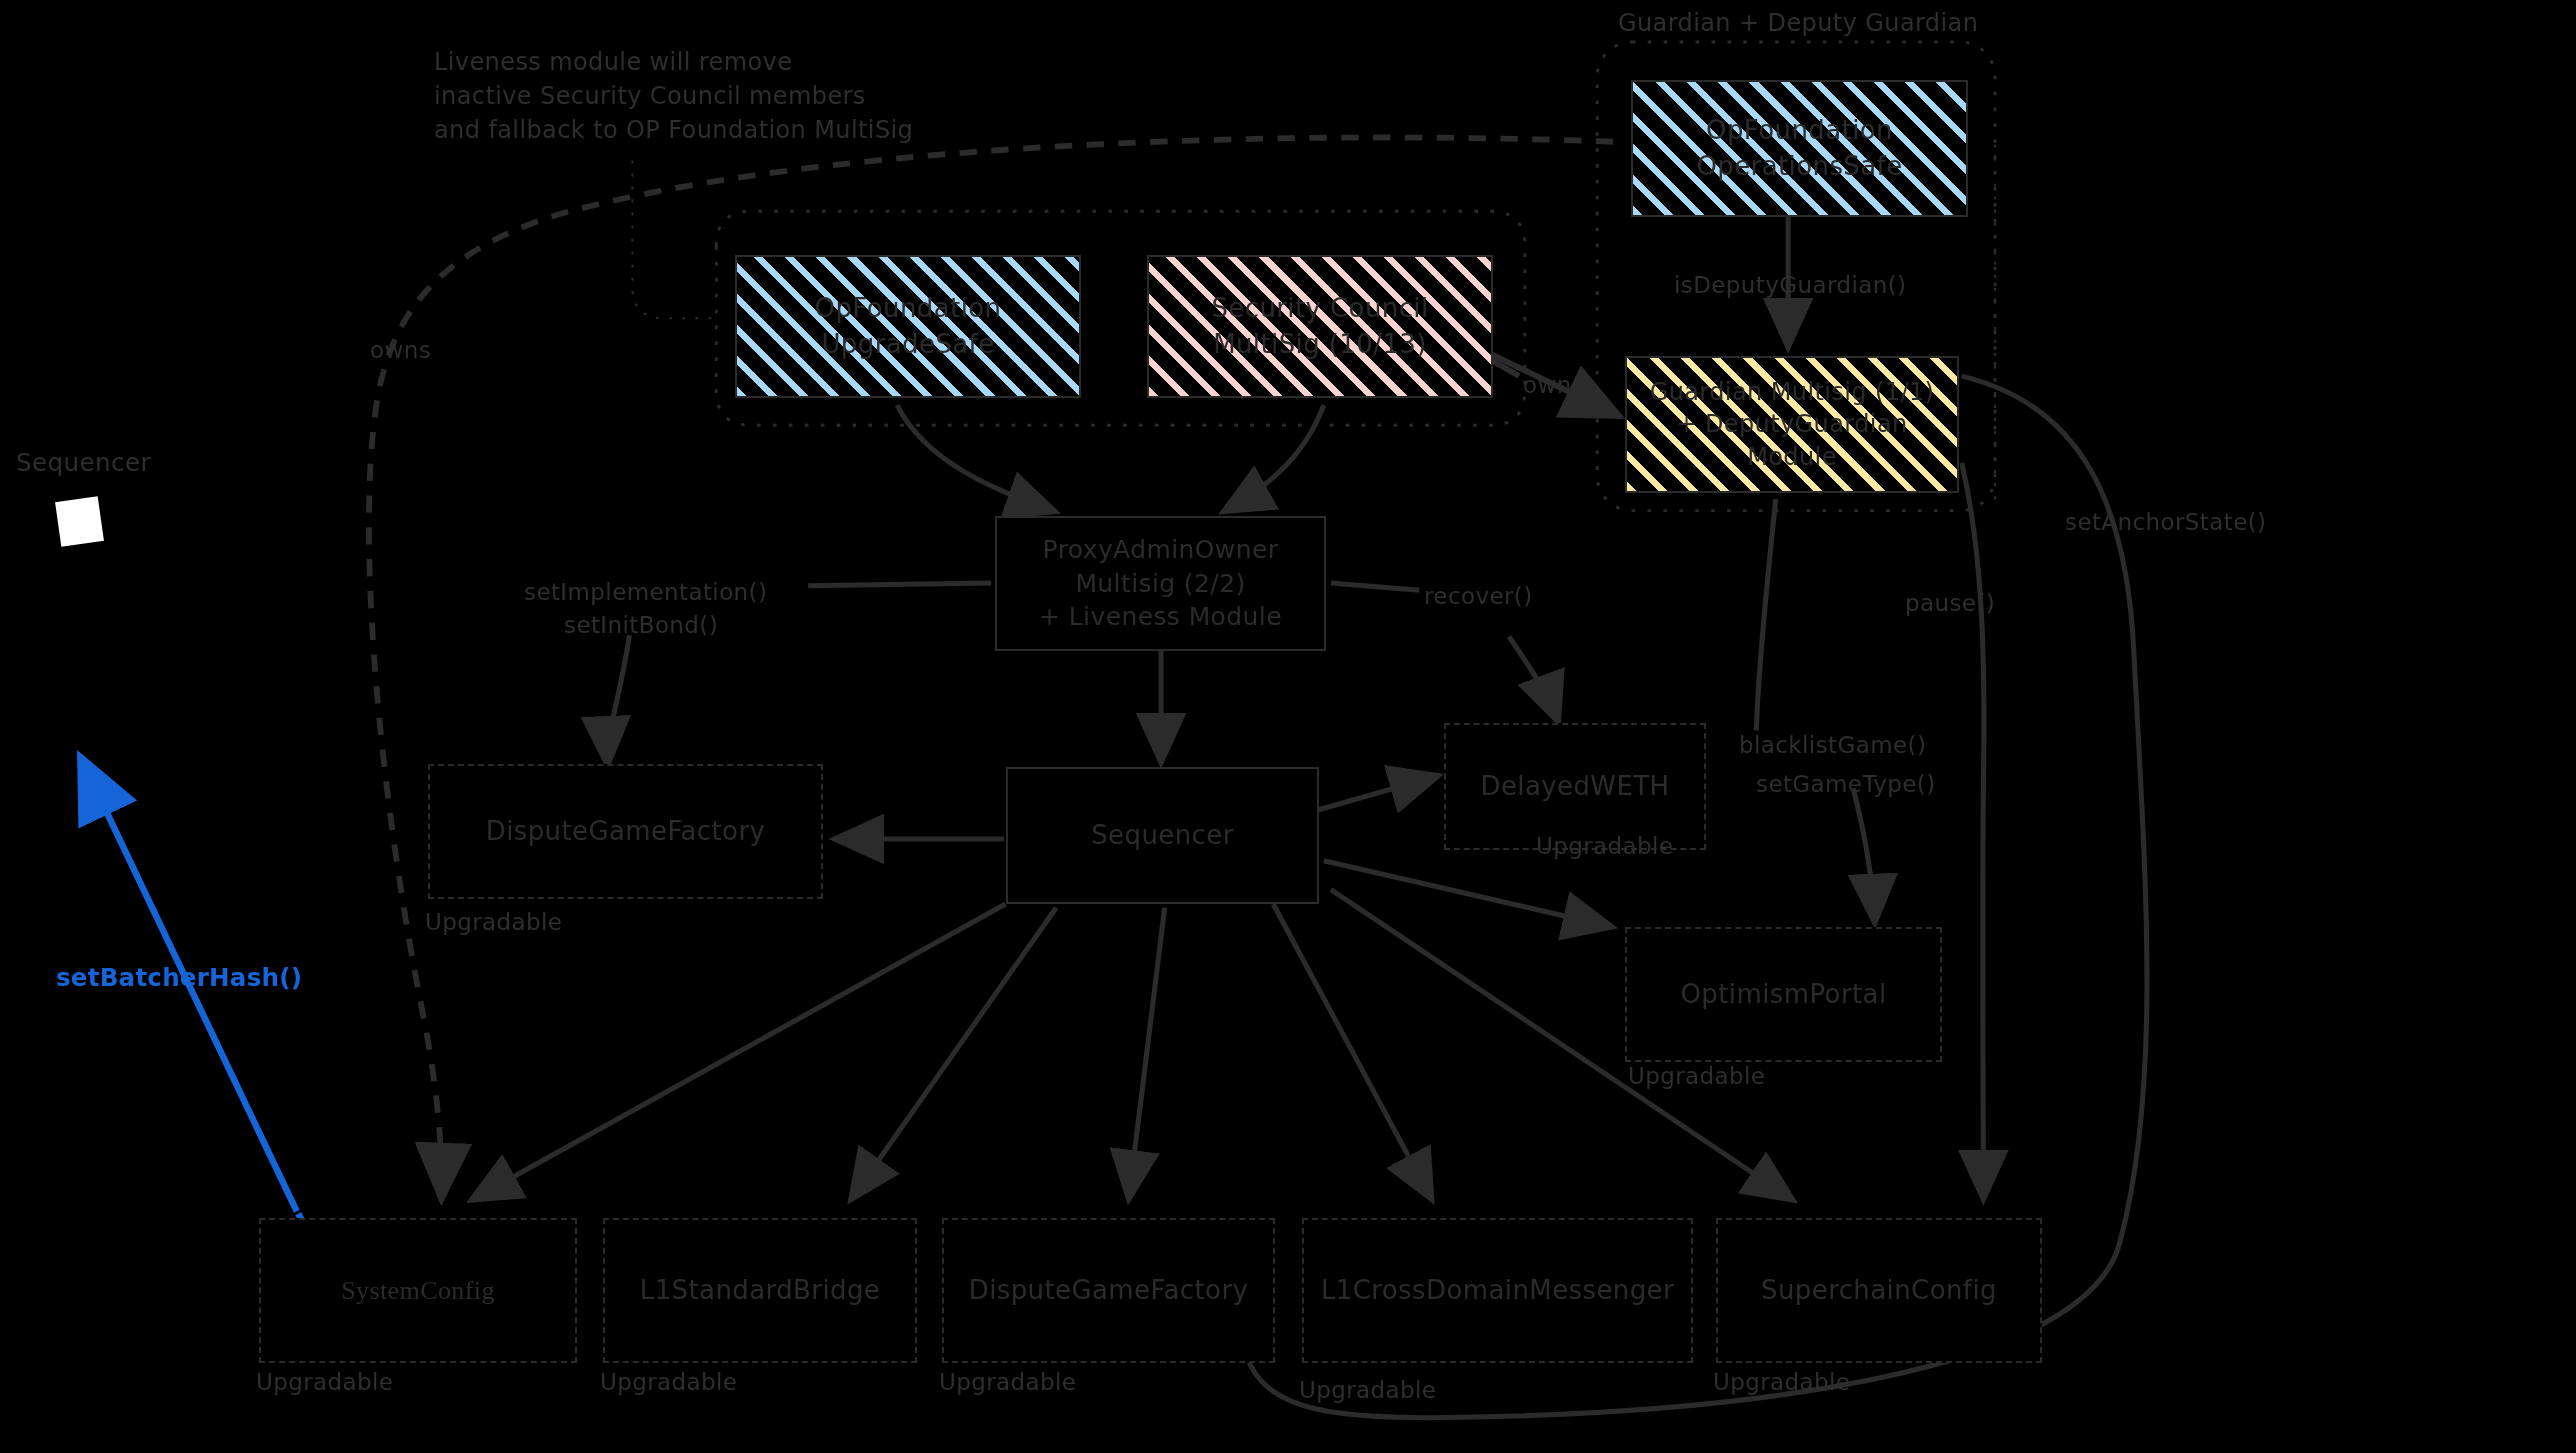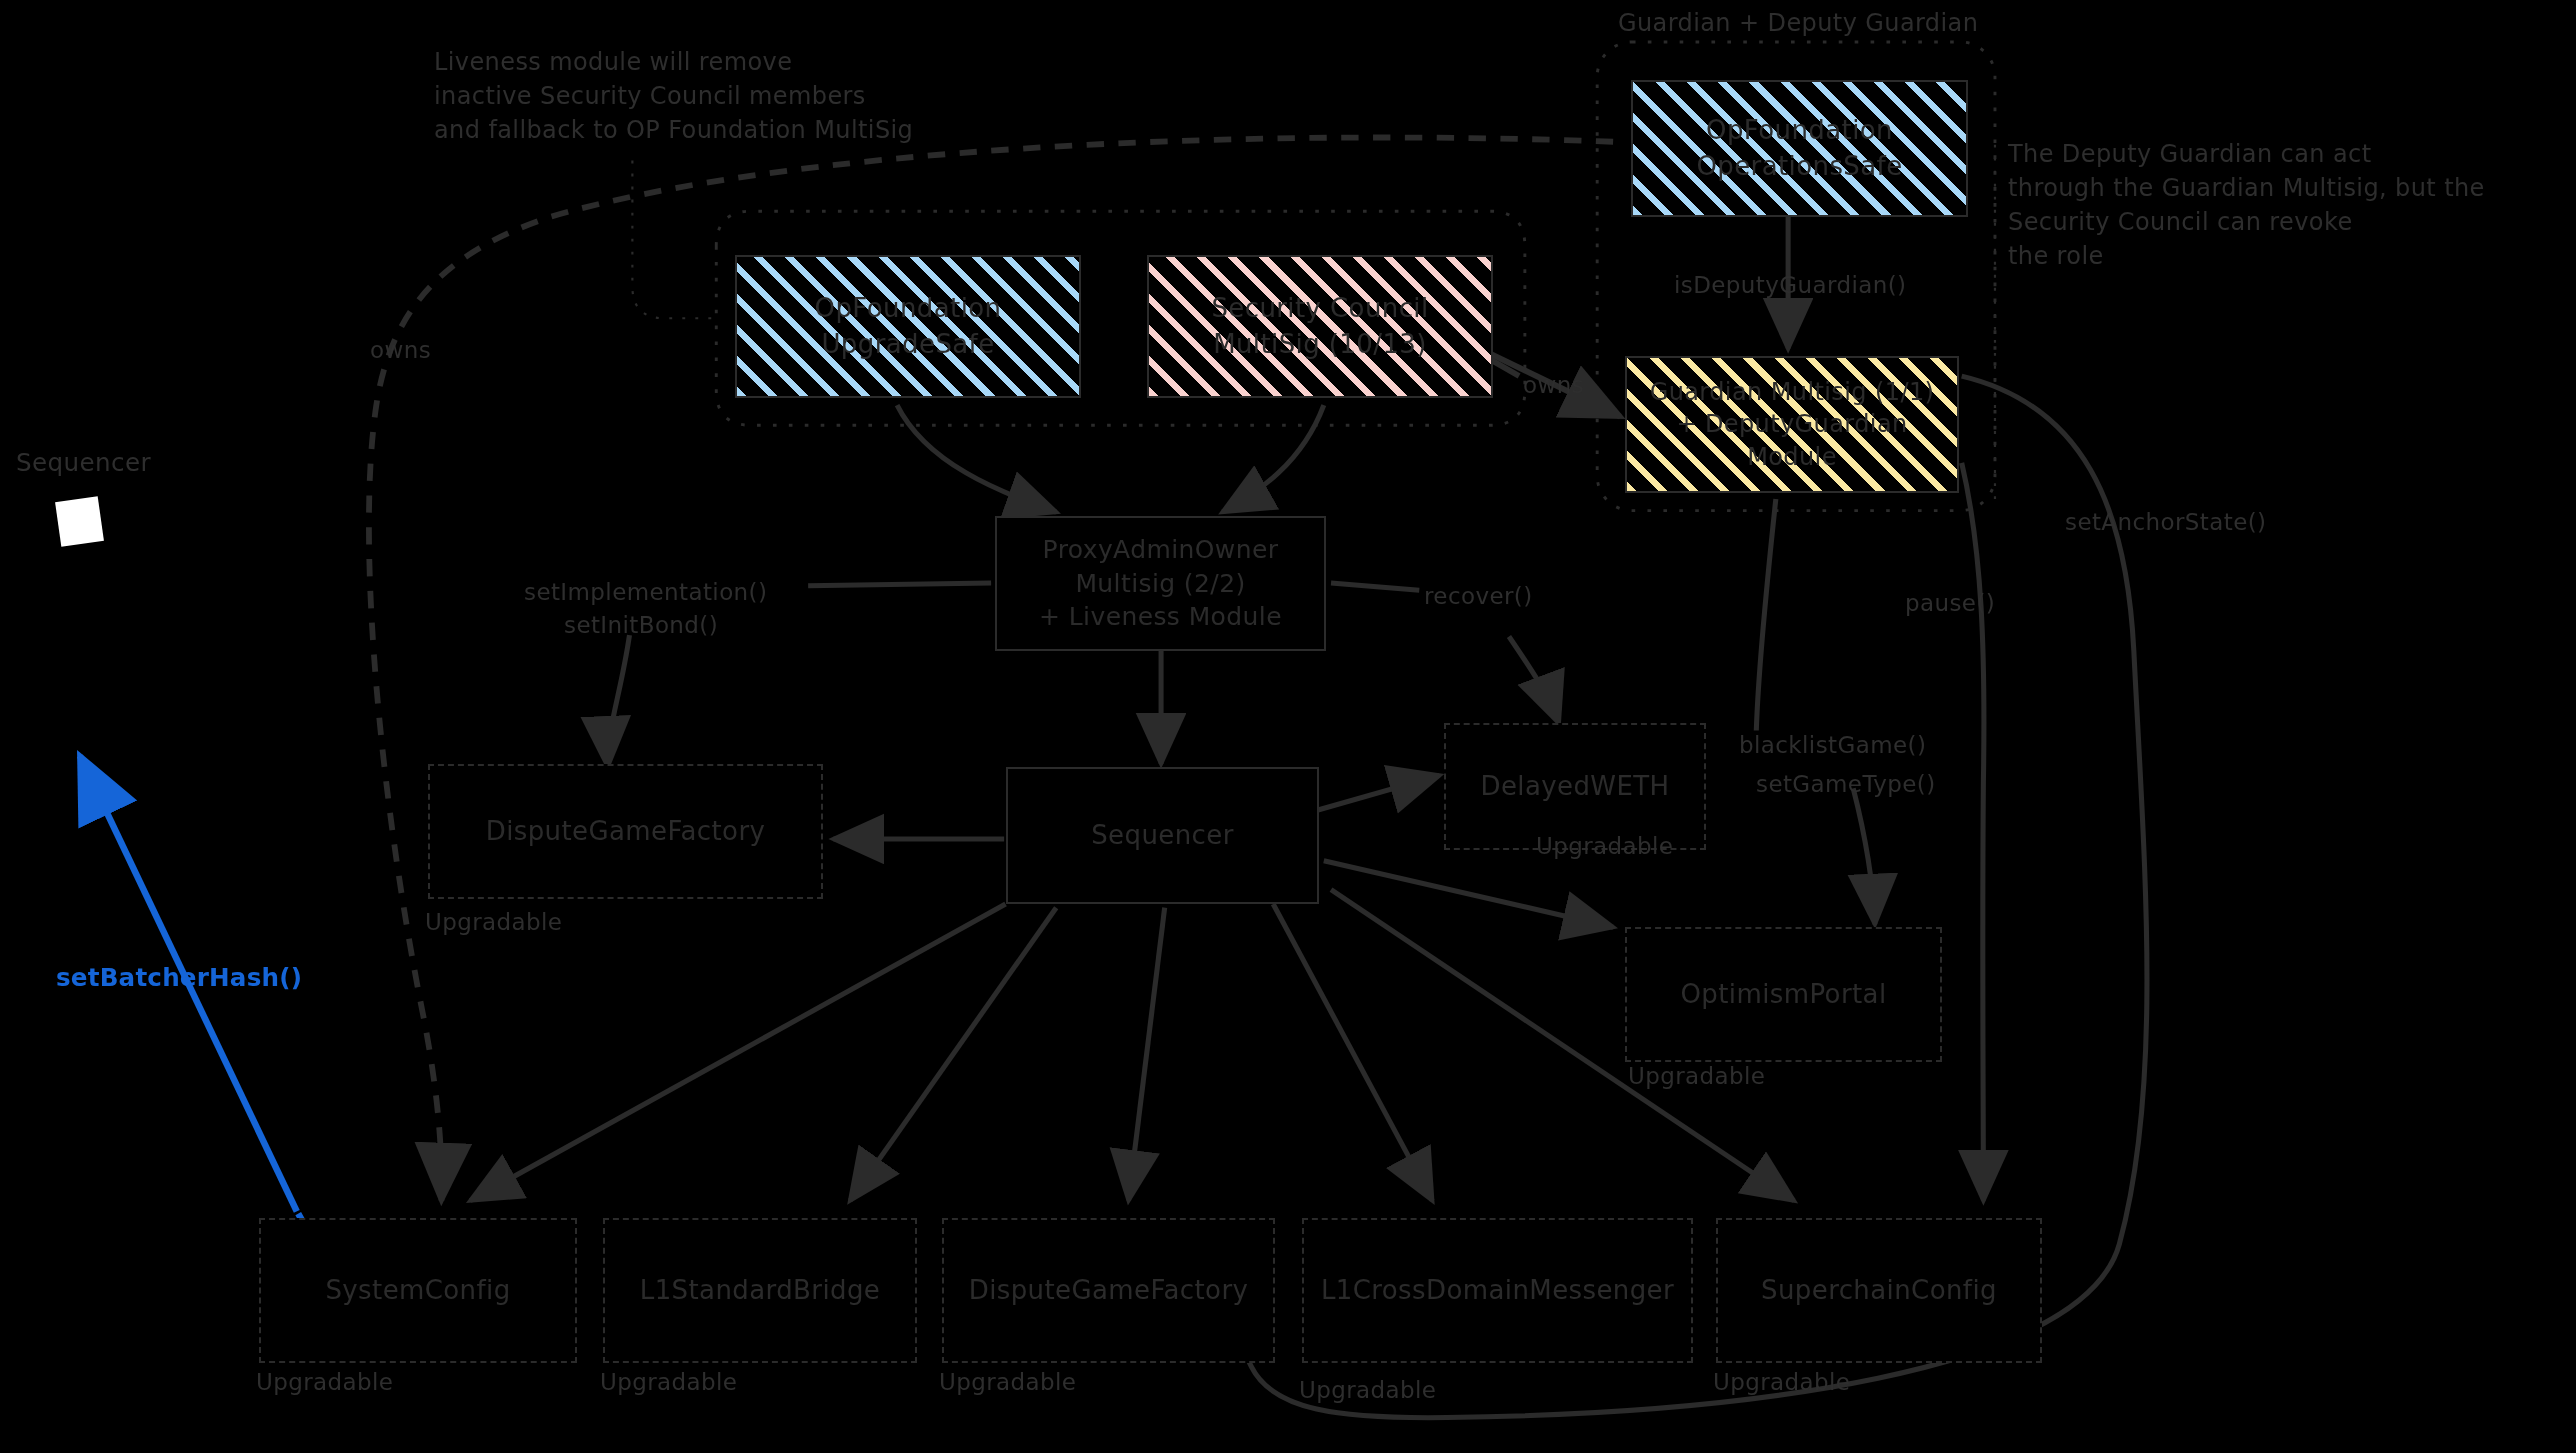--- a/index.html
+++ b/index.html
@@ -132,21 +132,20 @@
     <path d="M 2712 640 C 2740 760 2745 900 2742 1080 C 2740 1300 2742 1520 2742 1660" fill="none" stroke="#2b2b2b" stroke-width="7" marker-end="url(#ah)"></path>
 
     <path d="M 2712 520 C 2880 560 2940 700 2950 900 C 2965 1200 2990 1500 2930 1720 C 2880 1900 2400 1955 2000 1960 C 1850 1962 1760 1950 1730 1890 C 1712 1856 1712 1800 1712 1760" fill="none" stroke="#2b2b2b" stroke-width="7" marker-end="url(#ah)"></path>
 
     <path d="M 410 1675 L 110 1045" fill="none" stroke="#1565d8" stroke-width="9" marker-end="url(#ahb)"></path>
     <path d="M 412 1678 C 430 1710 440 1730 448 1742" fill="none" stroke="#1565d8" stroke-width="9"></path>
   </svg>
 
   <div class="txt note" style="left:434px;top:45px;">Liveness module will remove<br>inactive Security Council members<br>and fallback to OP Foundation MultiSig</div>
 
-  <div class="txt note" style="left:2008px;top:137px;">The Deputy Guardian can act<br>through the Guardian Multisig, but the<br>Security Council can revoke<br>the role</div>
 
   <div class="txt grouplbl" style="left:1618px;top:5.8px;">Guardian + Deputy Guardian</div>
 
   <div class="txt seq" style="left:16px;top:446px;">Sequencer</div>
   <div class="seq-icon" style="left:58px;top:499px;"></div>
 
   <div class="node solid hatch-blue" style="left:1631px;top:80px;width:337px;height:137px;">
     <div class="inner">
       <div class="boxlbl" style="position:static;">OpFoundation<br>OperationsSafe</div>
     </div>
@@ -196,21 +195,21 @@
   </div>
   <div class="txt upg" style="left:1536px;top:830px;">Upgradable</div>
 
   <div class="node dashed" style="left:1625px;top:927px;width:317px;height:135px;">
     <div class="inner">
       <div class="boxlbl" style="position:static;">OptimismPortal</div>
     </div>
   </div>
   <div class="txt upg" style="left:1628px;top:1060px;">Upgradable</div>
 
-  <div class="node dashed" style="left:259px;top:1218px;width:318px;height:145px;">
+  <div class="node dashed" style="left:259px;top:1218px;width:318px;height:145px;font-family:Liberation Serif, serif;">
     <div class="inner">
       <div class="boxlbl" style="position:static;">SystemConfig</div>
     </div>
   </div>
   <div class="txt upg" style="left:256px;top:1366px;">Upgradable</div>
 
   <div class="node dashed" style="left:603px;top:1218px;width:314px;height:145px;">
     <div class="inner">
       <div class="boxlbl" style="position:static;">L1StandardBridge</div>
     </div>

